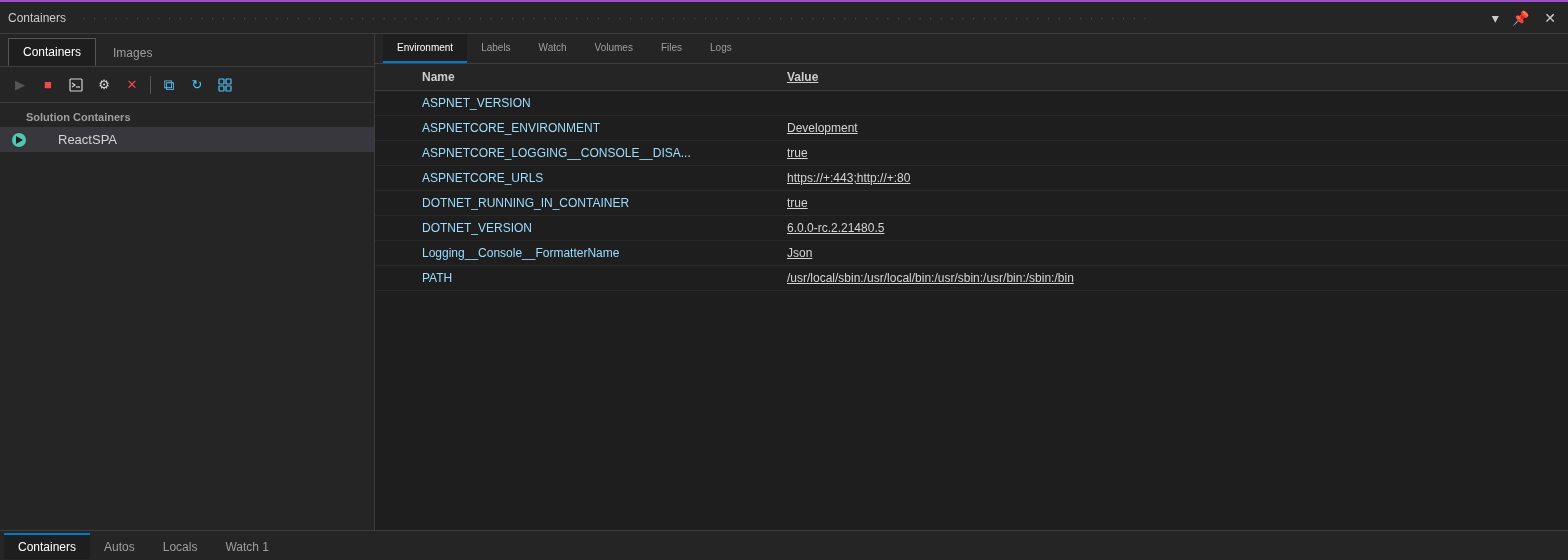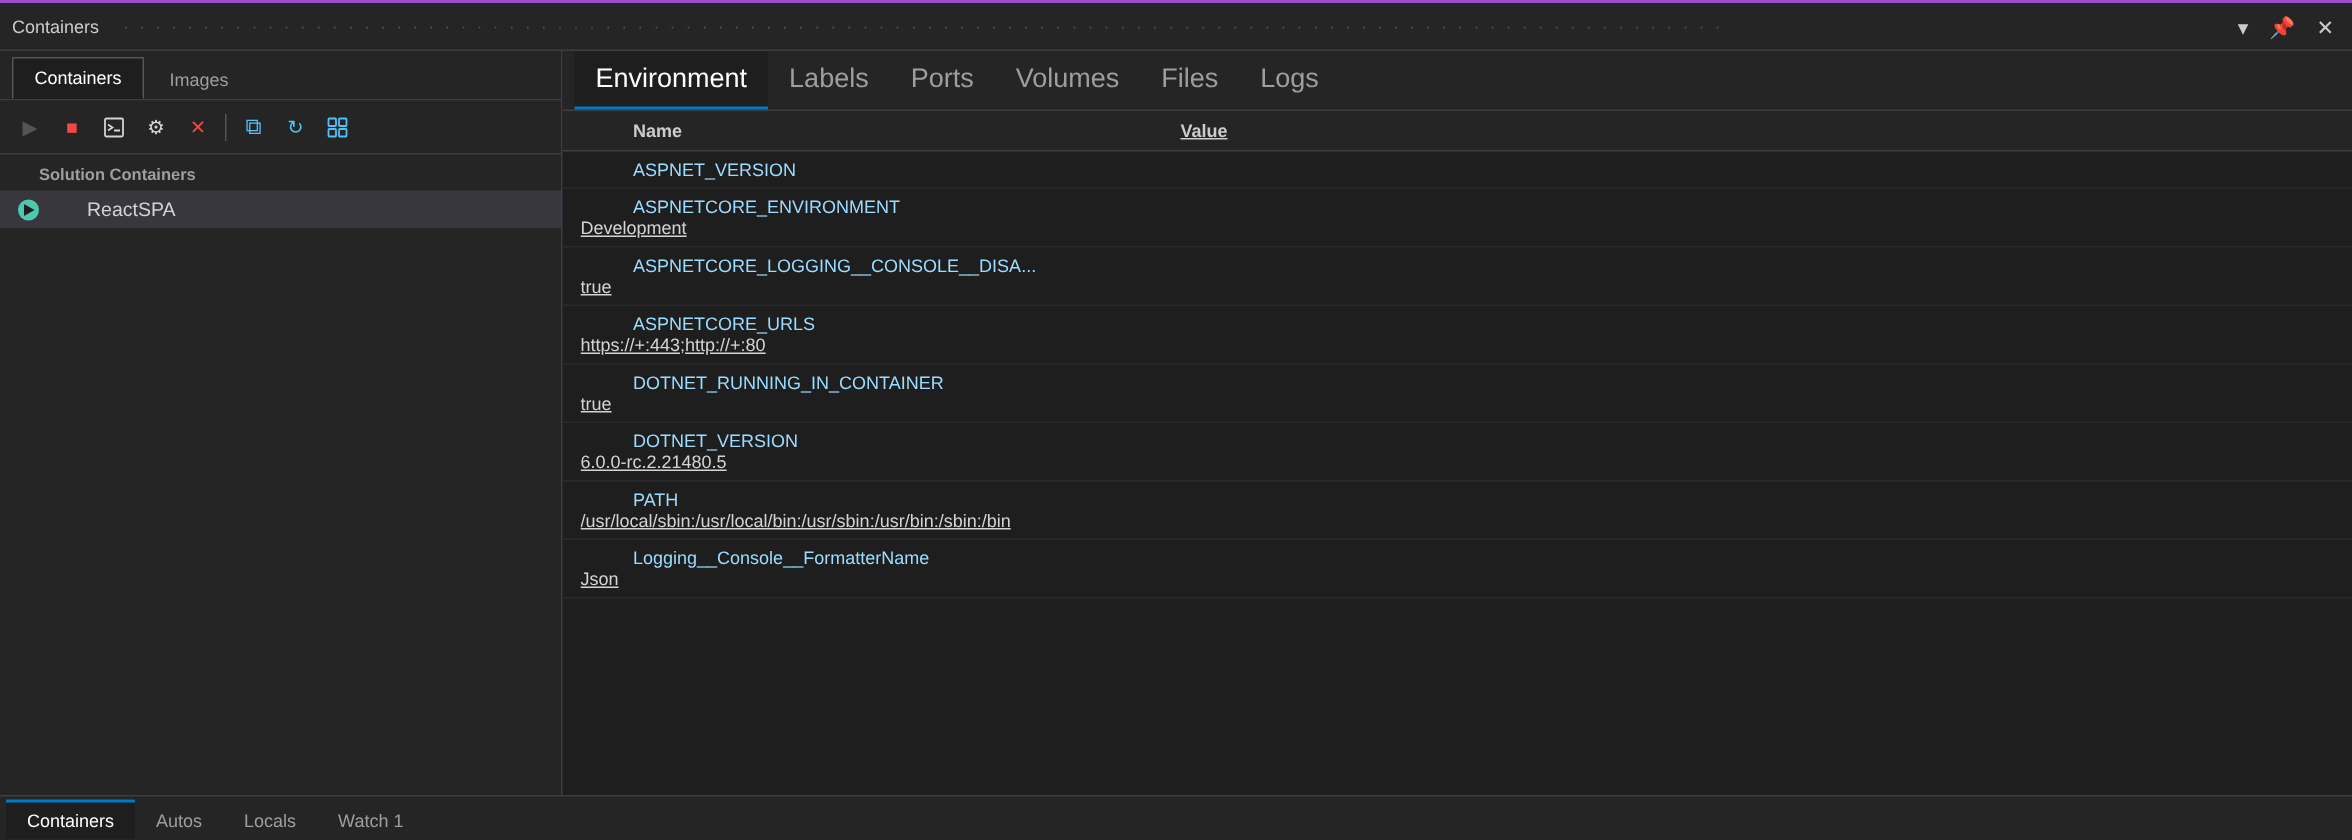--- a/index.html
+++ b/index.html
@@ -192,21 +192,21 @@
     .right-tabs {
       display: flex;
       align-items: center;
       border-bottom: 1px solid #3e3e3e;
       background: #252526;
       padding: 0 8px;
     }
     .right-tab {
       padding: 8px 14px;
       cursor: pointer;
-      font-size: 18px;
+      font-size: 10px;
       color: #9e9e9e;
       border-bottom: 2px solid transparent;
     }
     .right-tab.active {
       color: #ffffff;
       border-bottom: 2px solid #007acc;
       background: #1e1e1e;
     }
 
     
@@ -230,21 +230,20 @@
     }
     .col-value {
       flex: 1;
       text-decoration: underline;
     }
     .table-row {
       display: flex;
       padding: 5px 12px;
       border-bottom: 1px solid #2a2a2a;
       font-size: 12px;
-      flex-direction: column;
     }
     .table-row .col-name {
       color: #9cdcfe;
       width: 400px;
       flex-shrink: 0;
       overflow: hidden;
       text-overflow: ellipsis;
       white-space: nowrap;
     }
     .table-row .col-value {
@@ -339,21 +338,21 @@
         <span class="container-name">ReactSPA</span>
       </div>
 
     </div>
 
     <div class="right-panel">
 
       <div class="right-tabs">
         <div class="right-tab active">Environment</div>
         <div class="right-tab">Labels</div>
-        <div class="right-tab">Ports</div>
+        <div class="right-tab">Watch</div>
         <div class="right-tab">Volumes</div>
         <div class="right-tab">Files</div>
         <div class="right-tab">Logs</div>
       </div>
 
       <div class="table-header">
         <div class="col-name">Name</div>
         <div class="col-value">Value</div>
       </div>
 
@@ -376,26 +375,26 @@
     </div>
           <div class="table-row">
       <div class="col-name">DOTNET_RUNNING_IN_CONTAINER</div>
       <div class="col-value">true</div>
     </div>
           <div class="table-row">
       <div class="col-name">DOTNET_VERSION</div>
       <div class="col-value">6.0.0-rc.2.21480.5</div>
     </div>
           <div class="table-row">
+      <div class="col-name">Logging__Console__FormatterName</div>
+      <div class="col-value">Json</div>
+    </div>
+          <div class="table-row">
       <div class="col-name">PATH</div>
       <div class="col-value">/usr/local/sbin:/usr/local/bin:/usr/sbin:/usr/bin:/sbin:/bin</div>
-    </div>
-          <div class="table-row">
-      <div class="col-name">Logging__Console__FormatterName</div>
-      <div class="col-value">Json</div>
     </div>
         </div>
 
     </div>
 
   </div>
 
   <div class="bottom-tabs">
     <div class="bottom-tab active">Containers</div>
     <div class="bottom-tab">Autos</div>

